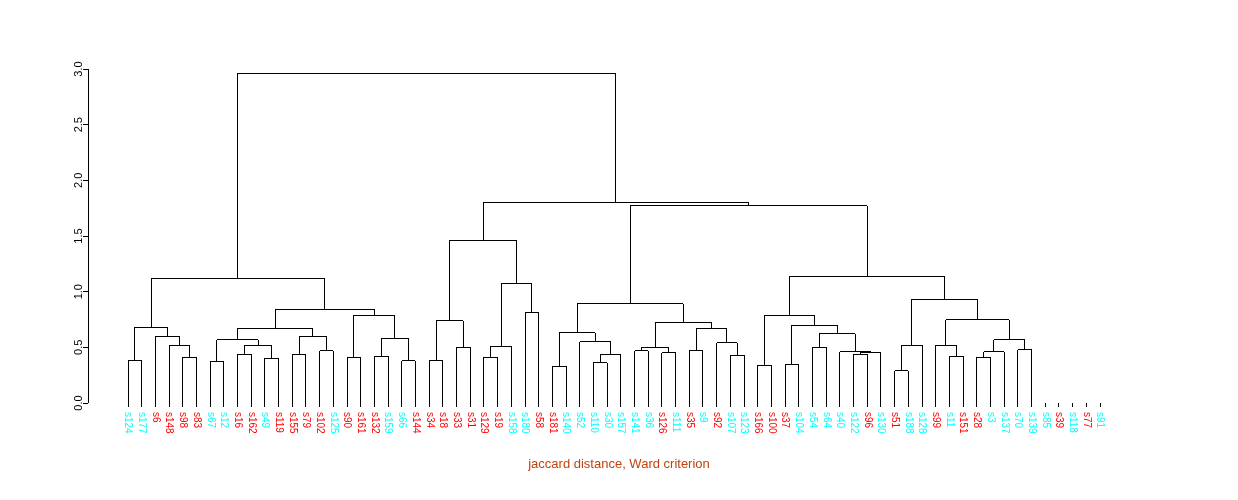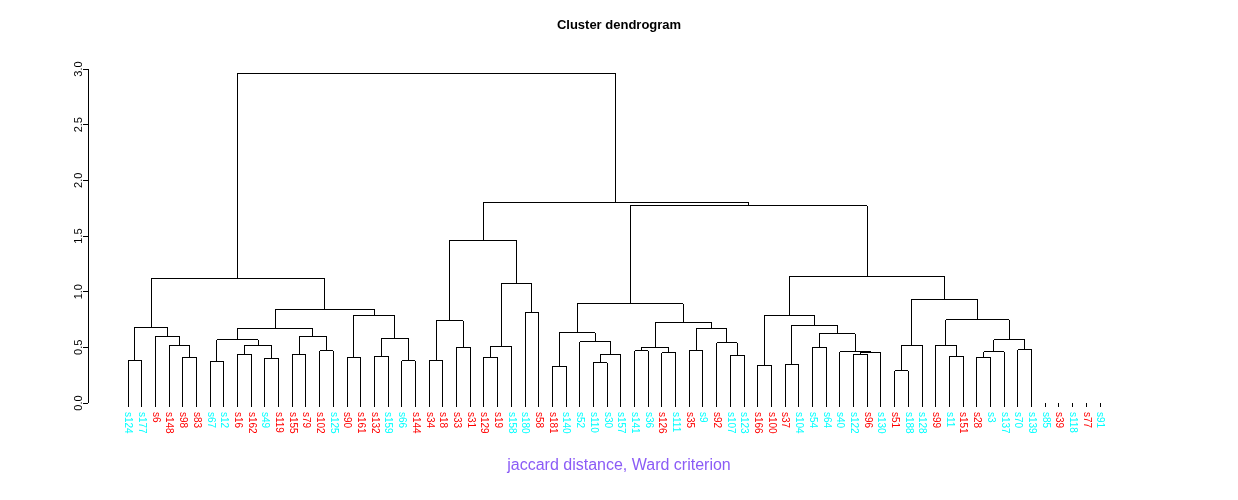--- a/index.html
+++ b/index.html
@@ -4,35 +4,34 @@
 <style>
   html,body{margin:0;padding:0;background:#ffffff;}
   body{width:1238px;height:500px;font-family:"Liberation Sans",sans-serif;overflow:hidden;}
   #plot-root{position:relative;width:1238px;height:500px;background:#ffffff;}
   #chart-title{
     position:absolute;left:0;top:17px;width:1238px;text-align:center;
     font-size:13px;font-weight:bold;color:#000000;letter-spacing:0px;
   }
   #x-axis-label{
     position:absolute;left:0;top:456px;width:1238px;text-align:center;
-    font-size:16px;color:#8b5cf6;
+    font-size:13px;color:#c2410c;
   }
   svg#dendrogram{position:absolute;left:0;top:0;}
   .link{fill:none;stroke:#000000;stroke-width:1;shape-rendering:crispEdges;}
   .axis-line{stroke:#000000;stroke-width:1;shape-rendering:crispEdges;}
   .tick-line{stroke:#000000;stroke-width:1;shape-rendering:crispEdges;}
   .tick-label{font-family:"Liberation Sans",sans-serif;font-size:11px;fill:#000000;}
   .leaf-label{font-family:"Liberation Sans",sans-serif;font-size:10px;}
 </style>
 </head>
 <body>
 
 <div id="plot-root">
 
-  <div id="chart-title">Cluster dendrogram</div>
 
   <svg id="dendrogram" width="1238" height="500">
     <g id="axis-group">
         <line x1="88" y1="403" x2="88" y2="69" class="axis-line"></line>
         <line x1="83" y1="403" x2="88" y2="403" class="tick-line"></line>
         <text x="79" y="403" class="tick-label" text-anchor="middle" dominant-baseline="middle" transform="rotate(-90 79 403)">0.0</text>
         <line x1="83" y1="347.3333333333333" x2="88" y2="347.3333333333333" class="tick-line"></line>
         <text x="79" y="347.3333333333333" class="tick-label" text-anchor="middle" dominant-baseline="middle" transform="rotate(-90 79 347.3333333333333)">0.5</text>
         <line x1="83" y1="291.6666666666667" x2="88" y2="291.6666666666667" class="tick-line"></line>
         <text x="79" y="291.6666666666667" class="tick-label" text-anchor="middle" dominant-baseline="middle" transform="rotate(-90 79 291.6666666666667)">1.0</text>

